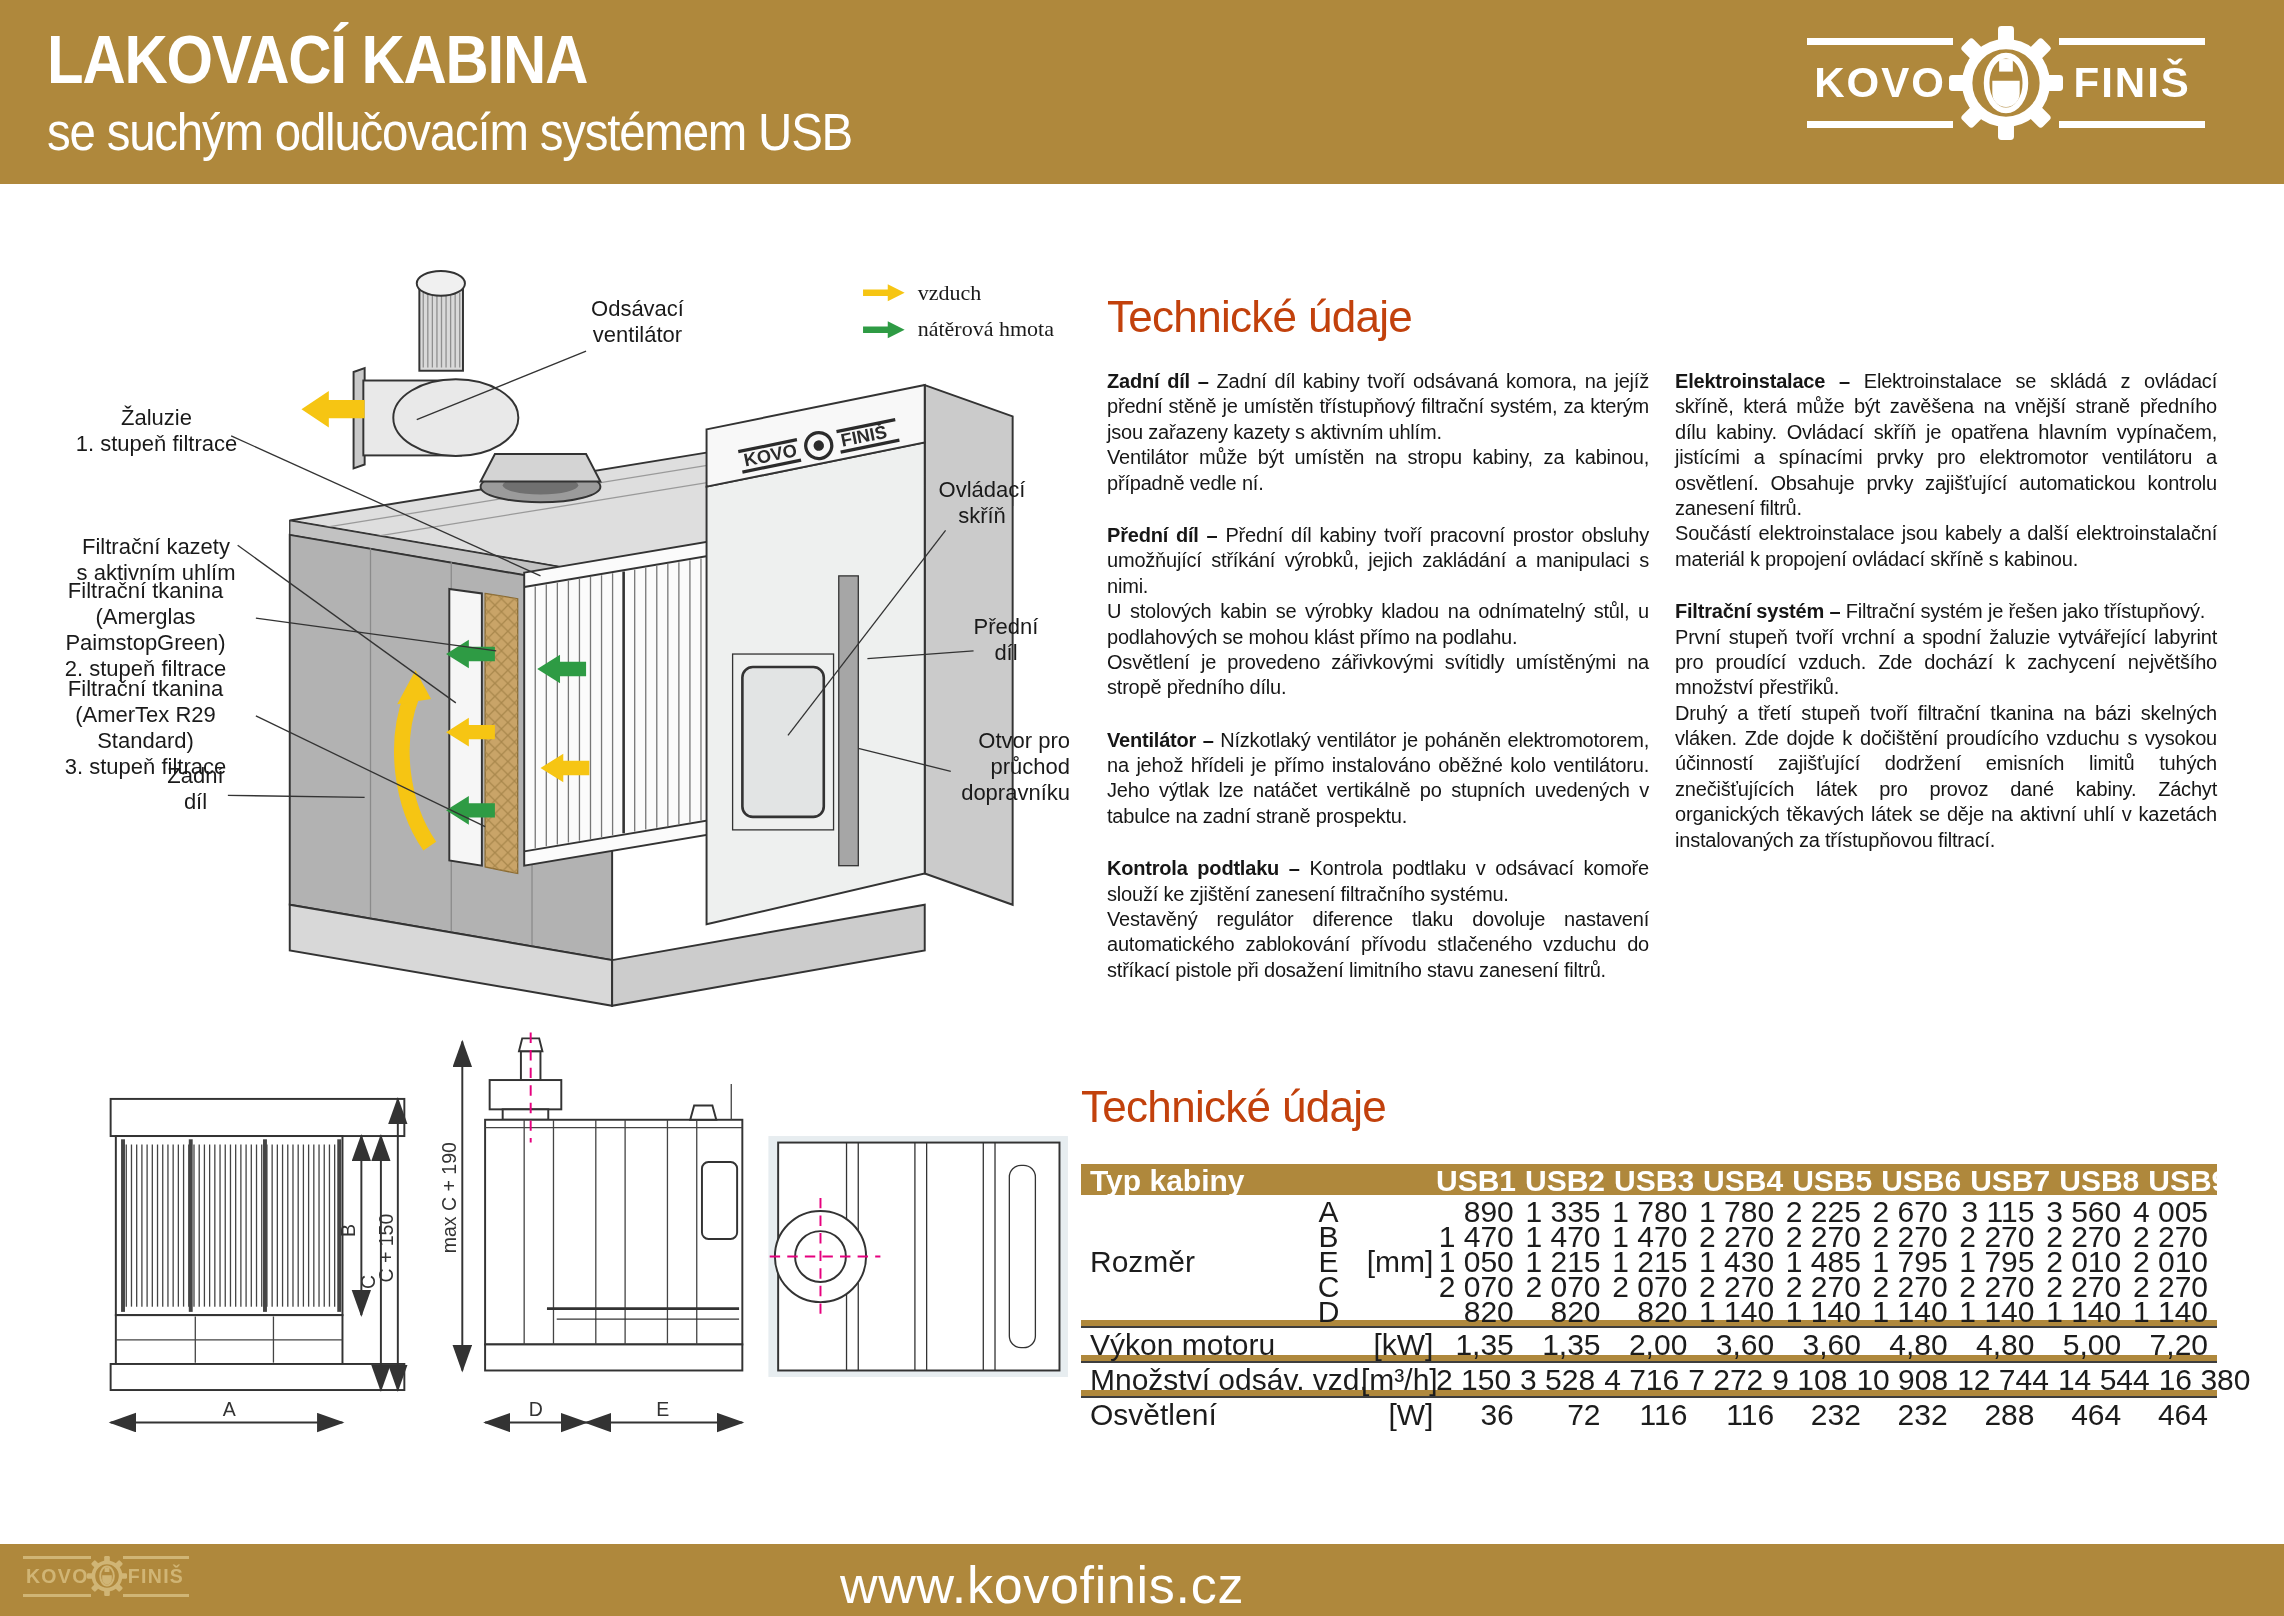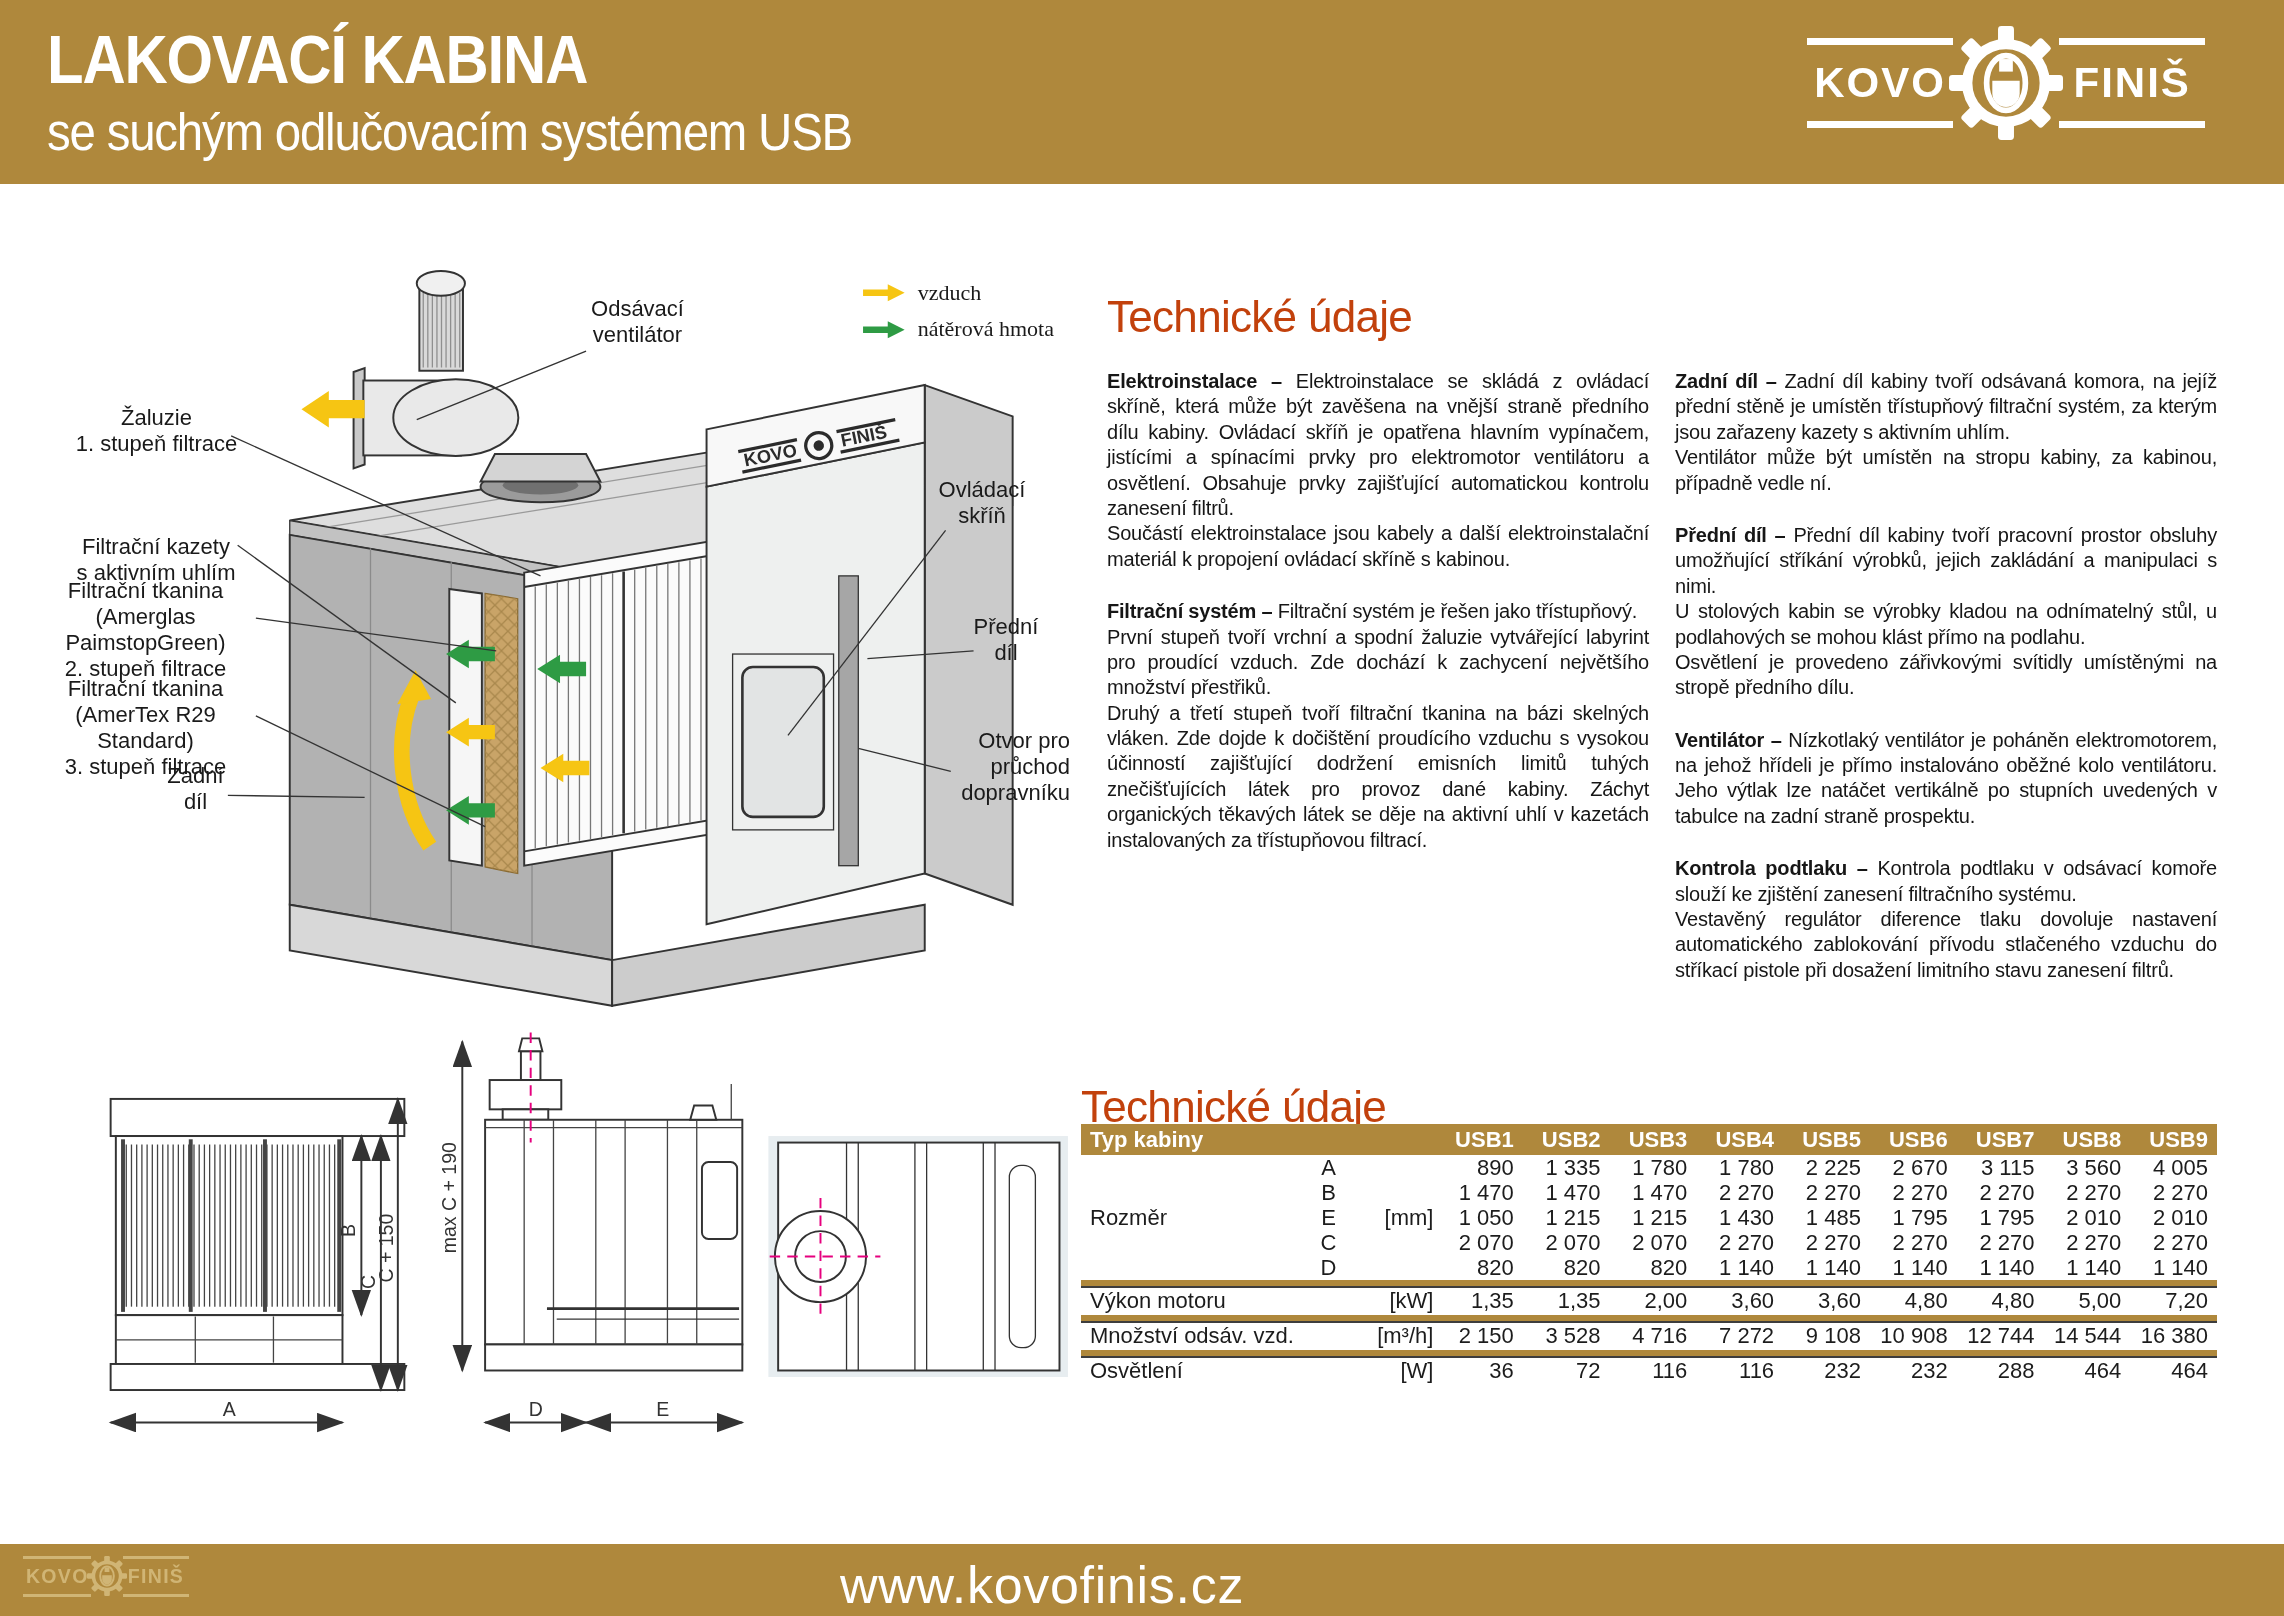--- a/index.html
+++ b/index.html
@@ -28,21 +28,21 @@
   .sec-title{font-size:44px;font-weight:normal;color:#c2410c;letter-spacing:-0.7px;white-space:nowrap;}
   #tech-title{left:1107px;top:292px;}
   #cols{left:1107px;top:369px;width:1110px;display:flex;gap:26px;}
   .tcol{width:542px;}
   .pgroup{margin-bottom:27px;}
   .para{margin:0;font-size:20px;line-height:1.27;text-align:justify;color:#161616;
         letter-spacing:-0.2px;}
   .para b{letter-spacing:-0.2px;}
   
   #table-title{left:1081px;top:1082px;}
-  #spec-table{left:1081px;top:1124px;width:1136px;font-size:22px;}
+  #spec-table{left:1081px;top:1164px;width:1136px;font-size:30px;}
   .trow{display:grid;grid-template-columns:215px 65px 75px repeat(9,1fr);align-items:center;}
   .trow.head{background:#AF883C;color:#fff;font-weight:bold;height:31px;}
   .trow.dim{height:25px;}
   .trow.spec{height:27px;}
   .cell{white-space:nowrap;}
   .rlab{padding-left:9px;}
   .ltr{text-align:center;}
   .unit{text-align:right;padding-right:2.6px;}
   .num{text-align:right;padding-right:9px;}
   .sep{height:5.9px;background:#AF883C;border-bottom:2px solid #3d3d3d;}
@@ -224,47 +224,47 @@
     <div class="legend-row">
       <svg width="43" height="19.5" viewBox="0 0 66 30">
       <polygon points="0,10 38,10 38,2 64,15 38,28 38,20 0,20" fill="#2E9B44"></polygon>
       </svg>
     <span class="legend-label">nátěrová hmota</span>
     </div>
   </div>
 
 <div class="abs sec-title" id="tech-title">Technické údaje</div>
 <div class="abs" id="cols">
-  <div class="tcol" id="tcol1">
-      <div class="pgroup">
-        <p class="para"><b>Elektroinstalace – </b>Elektroinstalace se skládá z ovládací skříně, která může být zavěšena na vnější straně předního dílu kabiny. Ovládací skříň je opatřena hlavním vypínačem, jistícími a spínacími prvky pro elektromotor ventilátoru a osvětlení. Obsahuje prvky zajišťující automatickou kontrolu zanesení filtrů.</p>
-        <p class="para">Součástí elektroinstalace jsou kabely a další elektroinstalační materiál k propojení ovládací skříně s kabinou.</p>
-      </div>
-      <div class="pgroup">
-        <p class="para"><b>Filtrační systém – </b>Filtrační systém je řešen jako třístupňový.</p>
-        <p class="para">První stupeň tvoří vrchní a spodní žaluzie vytvářející labyrint pro proudící vzduch. Zde dochází k zachycení největšího množství přestřiků.</p>
-        <p class="para">Druhý a třetí stupeň tvoří filtrační tkanina na bázi skelných vláken. Zde dojde k dočištění proudícího vzduchu s vysokou účinností zajišťující dodržení emisních limitů tuhých znečišťujících látek pro provoz dané kabiny. Záchyt organických těkavých látek se děje na aktivní uhlí v kazetách instalovaných za třístupňovou filtrací.</p>
-      </div>
-    </div>
   <div class="tcol" id="tcol0">
       <div class="pgroup">
         <p class="para"><b>Zadní díl – </b>Zadní díl kabiny tvoří odsávaná komora, na jejíž přední stěně je umístěn třístupňový filtrační systém, za kterým jsou zařazeny kazety s aktivním uhlím.</p>
         <p class="para">Ventilátor může být umístěn na stropu kabiny, za kabinou, případně vedle ní.</p>
       </div>
       <div class="pgroup">
         <p class="para"><b>Přední díl – </b>Přední díl kabiny tvoří pracovní prostor obsluhy umožňující stříkání výrobků, jejich zakládání a manipulaci s nimi.</p>
         <p class="para">U stolových kabin se výrobky kladou na odnímatelný stůl, u podlahových se mohou klást přímo na podlahu.</p>
         <p class="para">Osvětlení je provedeno zářivkovými svítidly umístěnými na stropě předního dílu.</p>
       </div>
       <div class="pgroup">
         <p class="para"><b>Ventilátor – </b>Nízkotlaký ventilátor je poháněn elektromotorem, na jehož hřídeli je přímo instalováno oběžné kolo ventilátoru. Jeho výtlak lze natáčet vertikálně po stupních uvedených v tabulce na zadní straně prospektu.</p>
       </div>
       <div class="pgroup">
         <p class="para"><b>Kontrola podtlaku – </b>Kontrola podtlaku v odsávací komoře slouží ke zjištění zanesení filtračního systému.</p>
         <p class="para">Vestavěný regulátor diference tlaku dovoluje nastavení automatického zablokování přívodu stlačeného vzduchu do stříkací pistole při dosažení limitního stavu zanesení filtrů.</p>
+      </div>
+    </div>
+  <div class="tcol" id="tcol1">
+      <div class="pgroup">
+        <p class="para"><b>Elektroinstalace – </b>Elektroinstalace se skládá z ovládací skříně, která může být zavěšena na vnější straně předního dílu kabiny. Ovládací skříň je opatřena hlavním vypínačem, jistícími a spínacími prvky pro elektromotor ventilátoru a osvětlení. Obsahuje prvky zajišťující automatickou kontrolu zanesení filtrů.</p>
+        <p class="para">Součástí elektroinstalace jsou kabely a další elektroinstalační materiál k propojení ovládací skříně s kabinou.</p>
+      </div>
+      <div class="pgroup">
+        <p class="para"><b>Filtrační systém – </b>Filtrační systém je řešen jako třístupňový.</p>
+        <p class="para">První stupeň tvoří vrchní a spodní žaluzie vytvářející labyrint pro proudící vzduch. Zde dochází k zachycení největšího množství přestřiků.</p>
+        <p class="para">Druhý a třetí stupeň tvoří filtrační tkanina na bázi skelných vláken. Zde dojde k dočištění proudícího vzduchu s vysokou účinností zajišťující dodržení emisních limitů tuhých znečišťujících látek pro provoz dané kabiny. Záchyt organických těkavých látek se děje na aktivní uhlí v kazetách instalovaných za třístupňovou filtrací.</p>
       </div>
     </div>
 </div>
 
 <svg class="abs" id="views-svg" style="left:39px;top:1022px;" width="1055" height="443" viewBox="0 0 1620 680">
   <defs>
     <marker id="arr" markerWidth="16" markerHeight="12" refX="13" refY="5" orient="auto-start-reverse">
       <path d="M0,0 L14,5 L0,10 z" fill="#333"></path>
     </marker>
   </defs>

